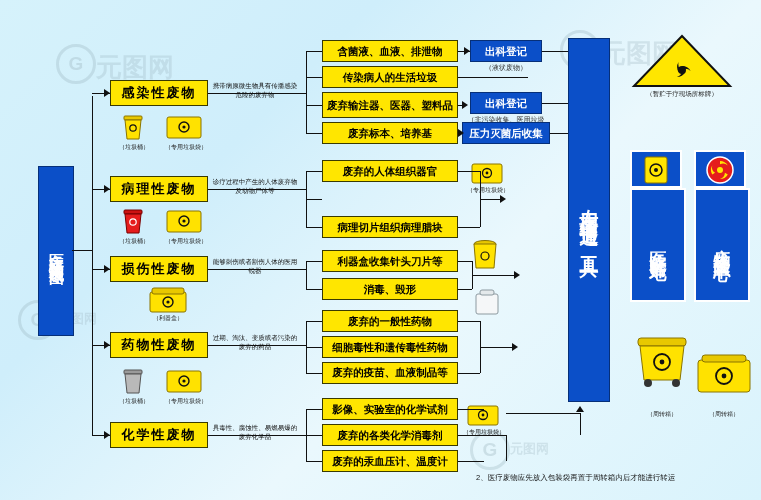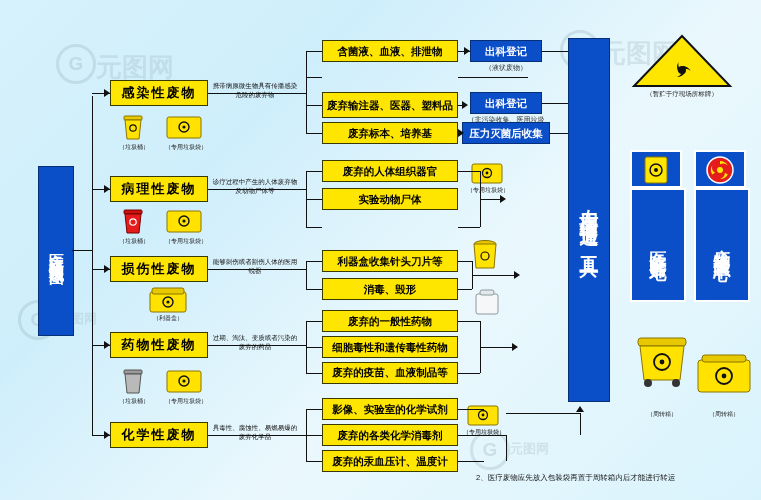--- a/index.html
+++ b/index.html
@@ -160,25 +160,26 @@
   <div class="pic" style="left:166px;top:368px;">
     <svg width="36" height="26" viewBox="0 0 36 26">
       <rect x="1" y="3" width="34" height="21" rx="2" fill="#ffe200" stroke="#8a7400"></rect>
       <circle cx="18" cy="13" r="5" fill="none" stroke="#111" stroke-width="1.4"></circle>
       <circle cx="18" cy="13" r="1.6" fill="#111"></circle>
     </svg>
   </div>
   <div class="caption" style="left:156px;top:397px;">（专用垃圾袋）</div>
 
   <div class="box ybox row" style="left:322px;top:40px;width:136px;height:22px;">含菌液、血液、排泄物</div>
+  <div class="box ybox row" style="left:322px;top:66px;width:136px;height:22px;">传染病人的生活垃圾</div>
   <div class="box ybox row" style="left:322px;top:92px;width:136px;height:26px;">废弃输注器、医器、塑料品</div>
   <div class="box ybox row" style="left:322px;top:122px;width:136px;height:22px;text-align:center;">废弃标本、培养基</div>
 
   <div class="box ybox row" style="left:322px;top:160px;width:136px;height:22px;">废弃的人体组织器官</div>
-  <div class="box ybox row" style="left:322px;top:188px;width:136px;height:22px;">实验动物尸体</div>
+  <div class="box ybox row" style="left:322px;top:216px;width:136px;height:22px;">病理切片组织病理腊块</div>
 
   <div class="box ybox row" style="left:322px;top:250px;width:136px;height:22px;">利器盒收集针头刀片等</div>
   <div class="box ybox row" style="left:322px;top:278px;width:136px;height:22px;">消毒、毁形</div>
 
   <div class="box ybox row" style="left:322px;top:310px;width:136px;height:22px;">废弃的一般性药物</div>
   <div class="box ybox row" style="left:322px;top:336px;width:136px;height:22px;">细胞毒性和遗传毒性药物</div>
   <div class="box ybox row" style="left:322px;top:362px;width:136px;height:22px;font-family:Liberation Mono, monospace;">废弃的疫苗、血液制品等</div>
 
   <div class="box ybox row" style="left:322px;top:398px;width:136px;height:22px;">影像、实验室的化学试剂</div>
   <div class="box ybox row" style="left:322px;top:424px;width:136px;height:22px;">废弃的各类化学消毒剂</div>

